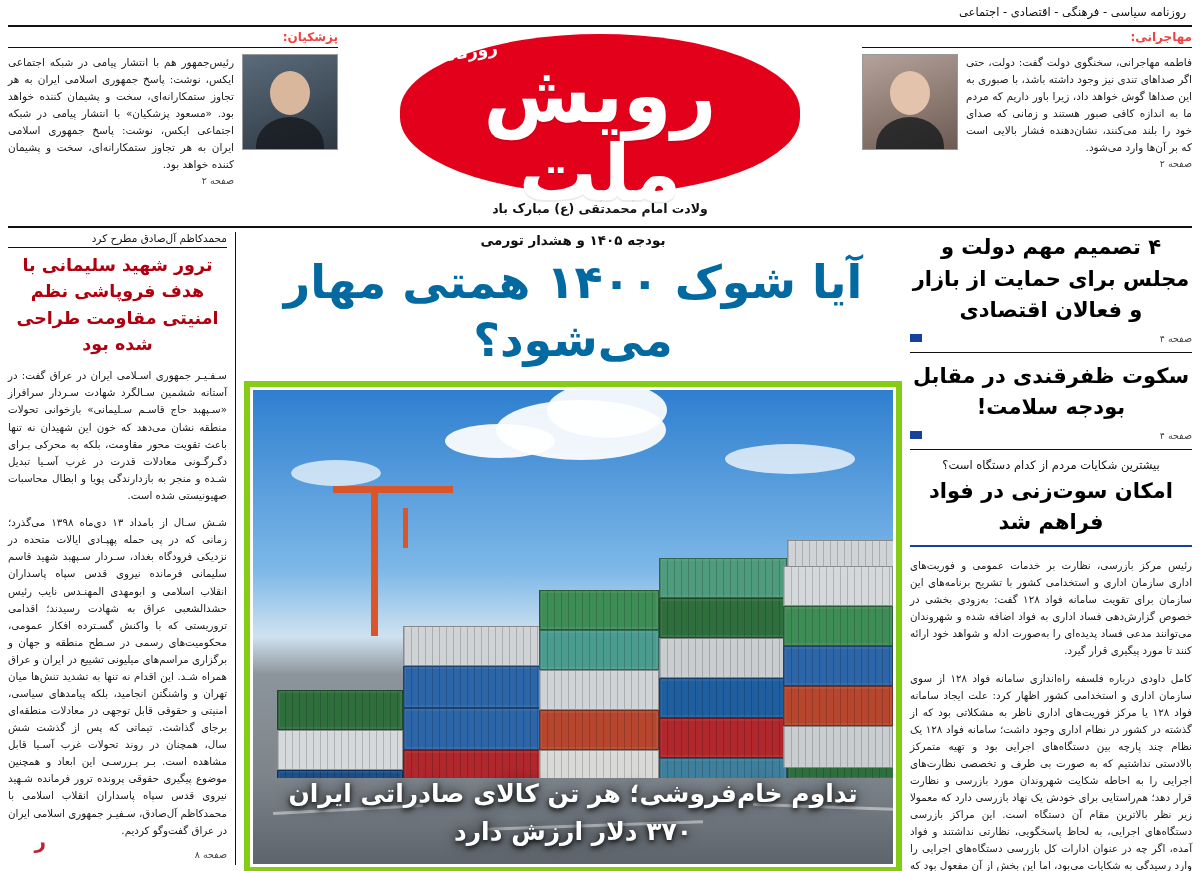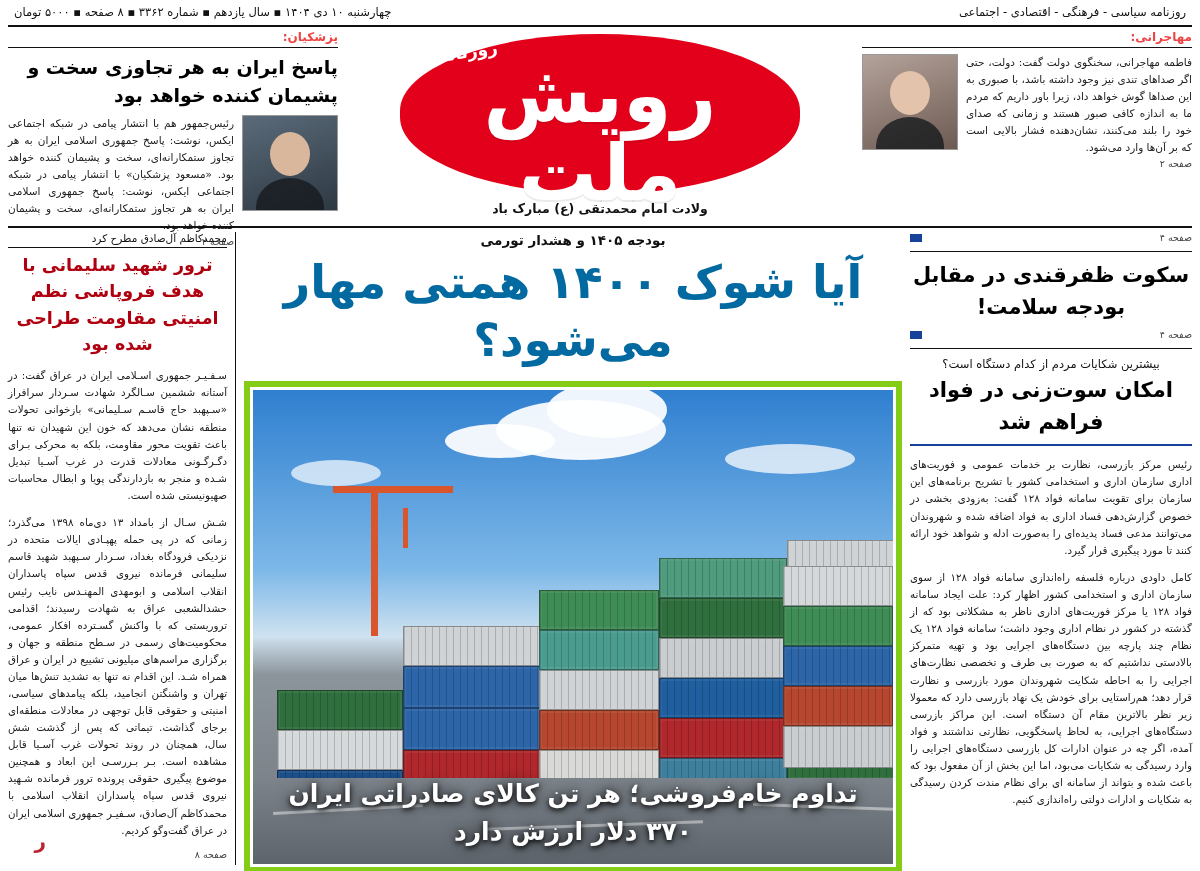--- a/index.html
+++ b/index.html
@@ -313,21 +313,20 @@
     opacity: .85;
   }
 </style>
 </head>
 <body>
 
 <div class="page">
 
   <div class="topbar">
     <span class="right-meta">روزنامه سیاسی - فرهنگی - اقتصادی - اجتماعی</span>
-    <span class="left-meta">چهارشنبه ۱۰ دی ۱۴۰۴ ▪ سال یازدهم ▪ شماره ۳۳۶۲ ▪ ۸ صفحه ▪ ۵۰۰۰ تومان</span>
   </div>
   <div class="rule-top"></div>
 
   <div class="masthead">
 
     <div class="teaser right">
       <div class="label">مهاجرانی:</div>
       <div class="flow">
         <div class="txt">
           <div class="body">فاطمه مهاجرانی، سخنگوی دولت گفت: دولت، حتی اگر صداهای تندی نیز وجود داشته باشد، با صبوری به این صداها گوش خواهد داد، زیرا باور داریم که مردم ما به اندازه کافی صبور هستند و زمانی که صدای خود را بلند می‌کنند، نشان‌دهنده فشار بالایی است که بر آن‌ها وارد می‌شود.</div>
@@ -339,38 +338,38 @@
 
     <div class="logo-wrap">
       <div class="logo-blob"></div>
       <div class="logo-text">رویش ملت</div>
       <div class="logo-kicker">روزنامه</div>
       <div class="logo-caption">ولادت امام محمدتقی (ع) مبارک باد</div>
     </div>
 
     <div class="teaser left">
       <div class="label">پزشکیان:</div>
-      <div class="headline">پاسخ ایران به هر تجاوزی سخت و پشیمان کننده خواهد بود</div>
       <div class="flow">
         <div class="portrait"></div>
         <div class="txt">
           <div class="body">رئیس‌جمهور هم با انتشار پیامی در شبکه اجتماعی ایکس، نوشت: پاسخ جمهوری اسلامی ایران به هر تجاوز ستمکارانه‌ای، سخت و پشیمان کننده خواهد بود. «مسعود پزشکیان» با انتشار پیامی در شبکه اجتماعی ایکس، نوشت: پاسخ جمهوری اسلامی ایران به هر تجاوز ستمکارانه‌ای، سخت و پشیمان کننده خواهد بود.</div>
           <div class="page-ref">صفحه ۲</div>
         </div>
       </div>
     </div>
   </div>
 
   <div class="rule-mid"></div>
 
   <div class="body-grid">
 
     <div class="col-right">
 
       <div class="ritem">
+        <h2>۴ تصمیم مهم دولت و مجلس برای حمایت از بازار و فعالان اقتصادی</h2>
         <div class="pg">
           <span>صفحه ۴</span>
           <span class="sq"></span>
         </div>
       </div>
       <div class="hr-thin"></div>
 
       <div class="ritem">
         <h2>سکوت ظفرقندی در مقابل بودجه سلامت!</h2>
         <div class="pg">

